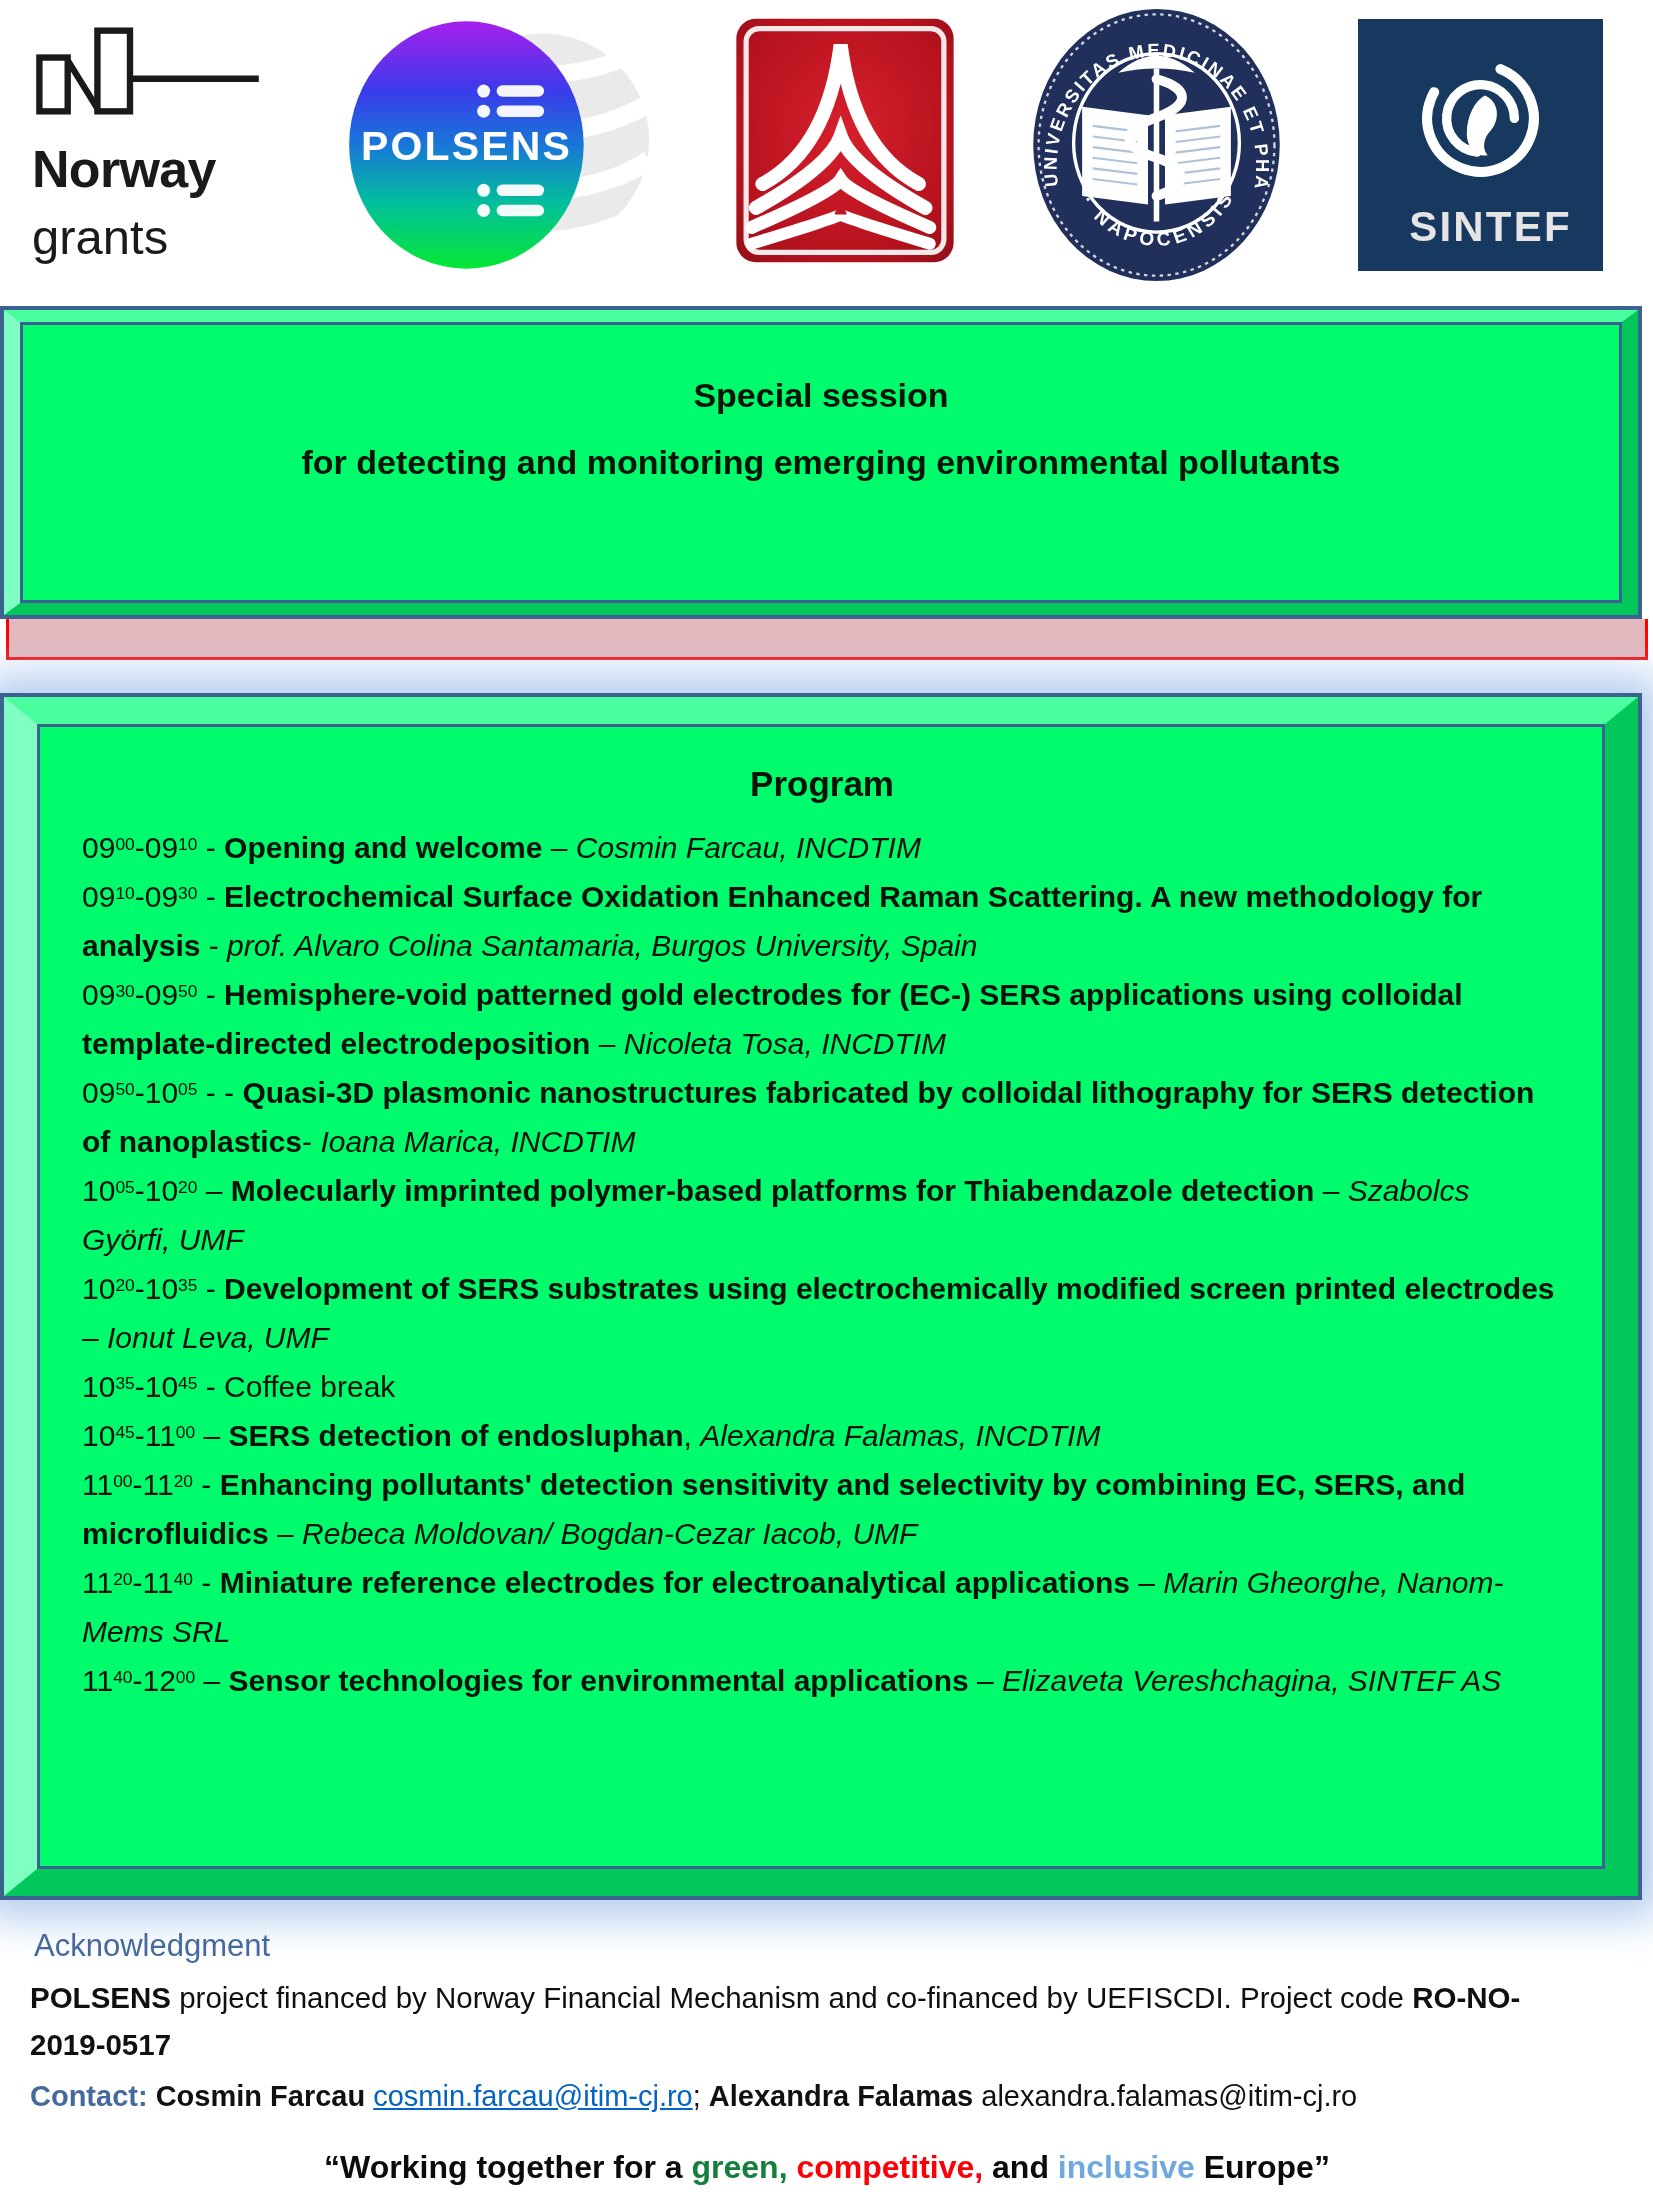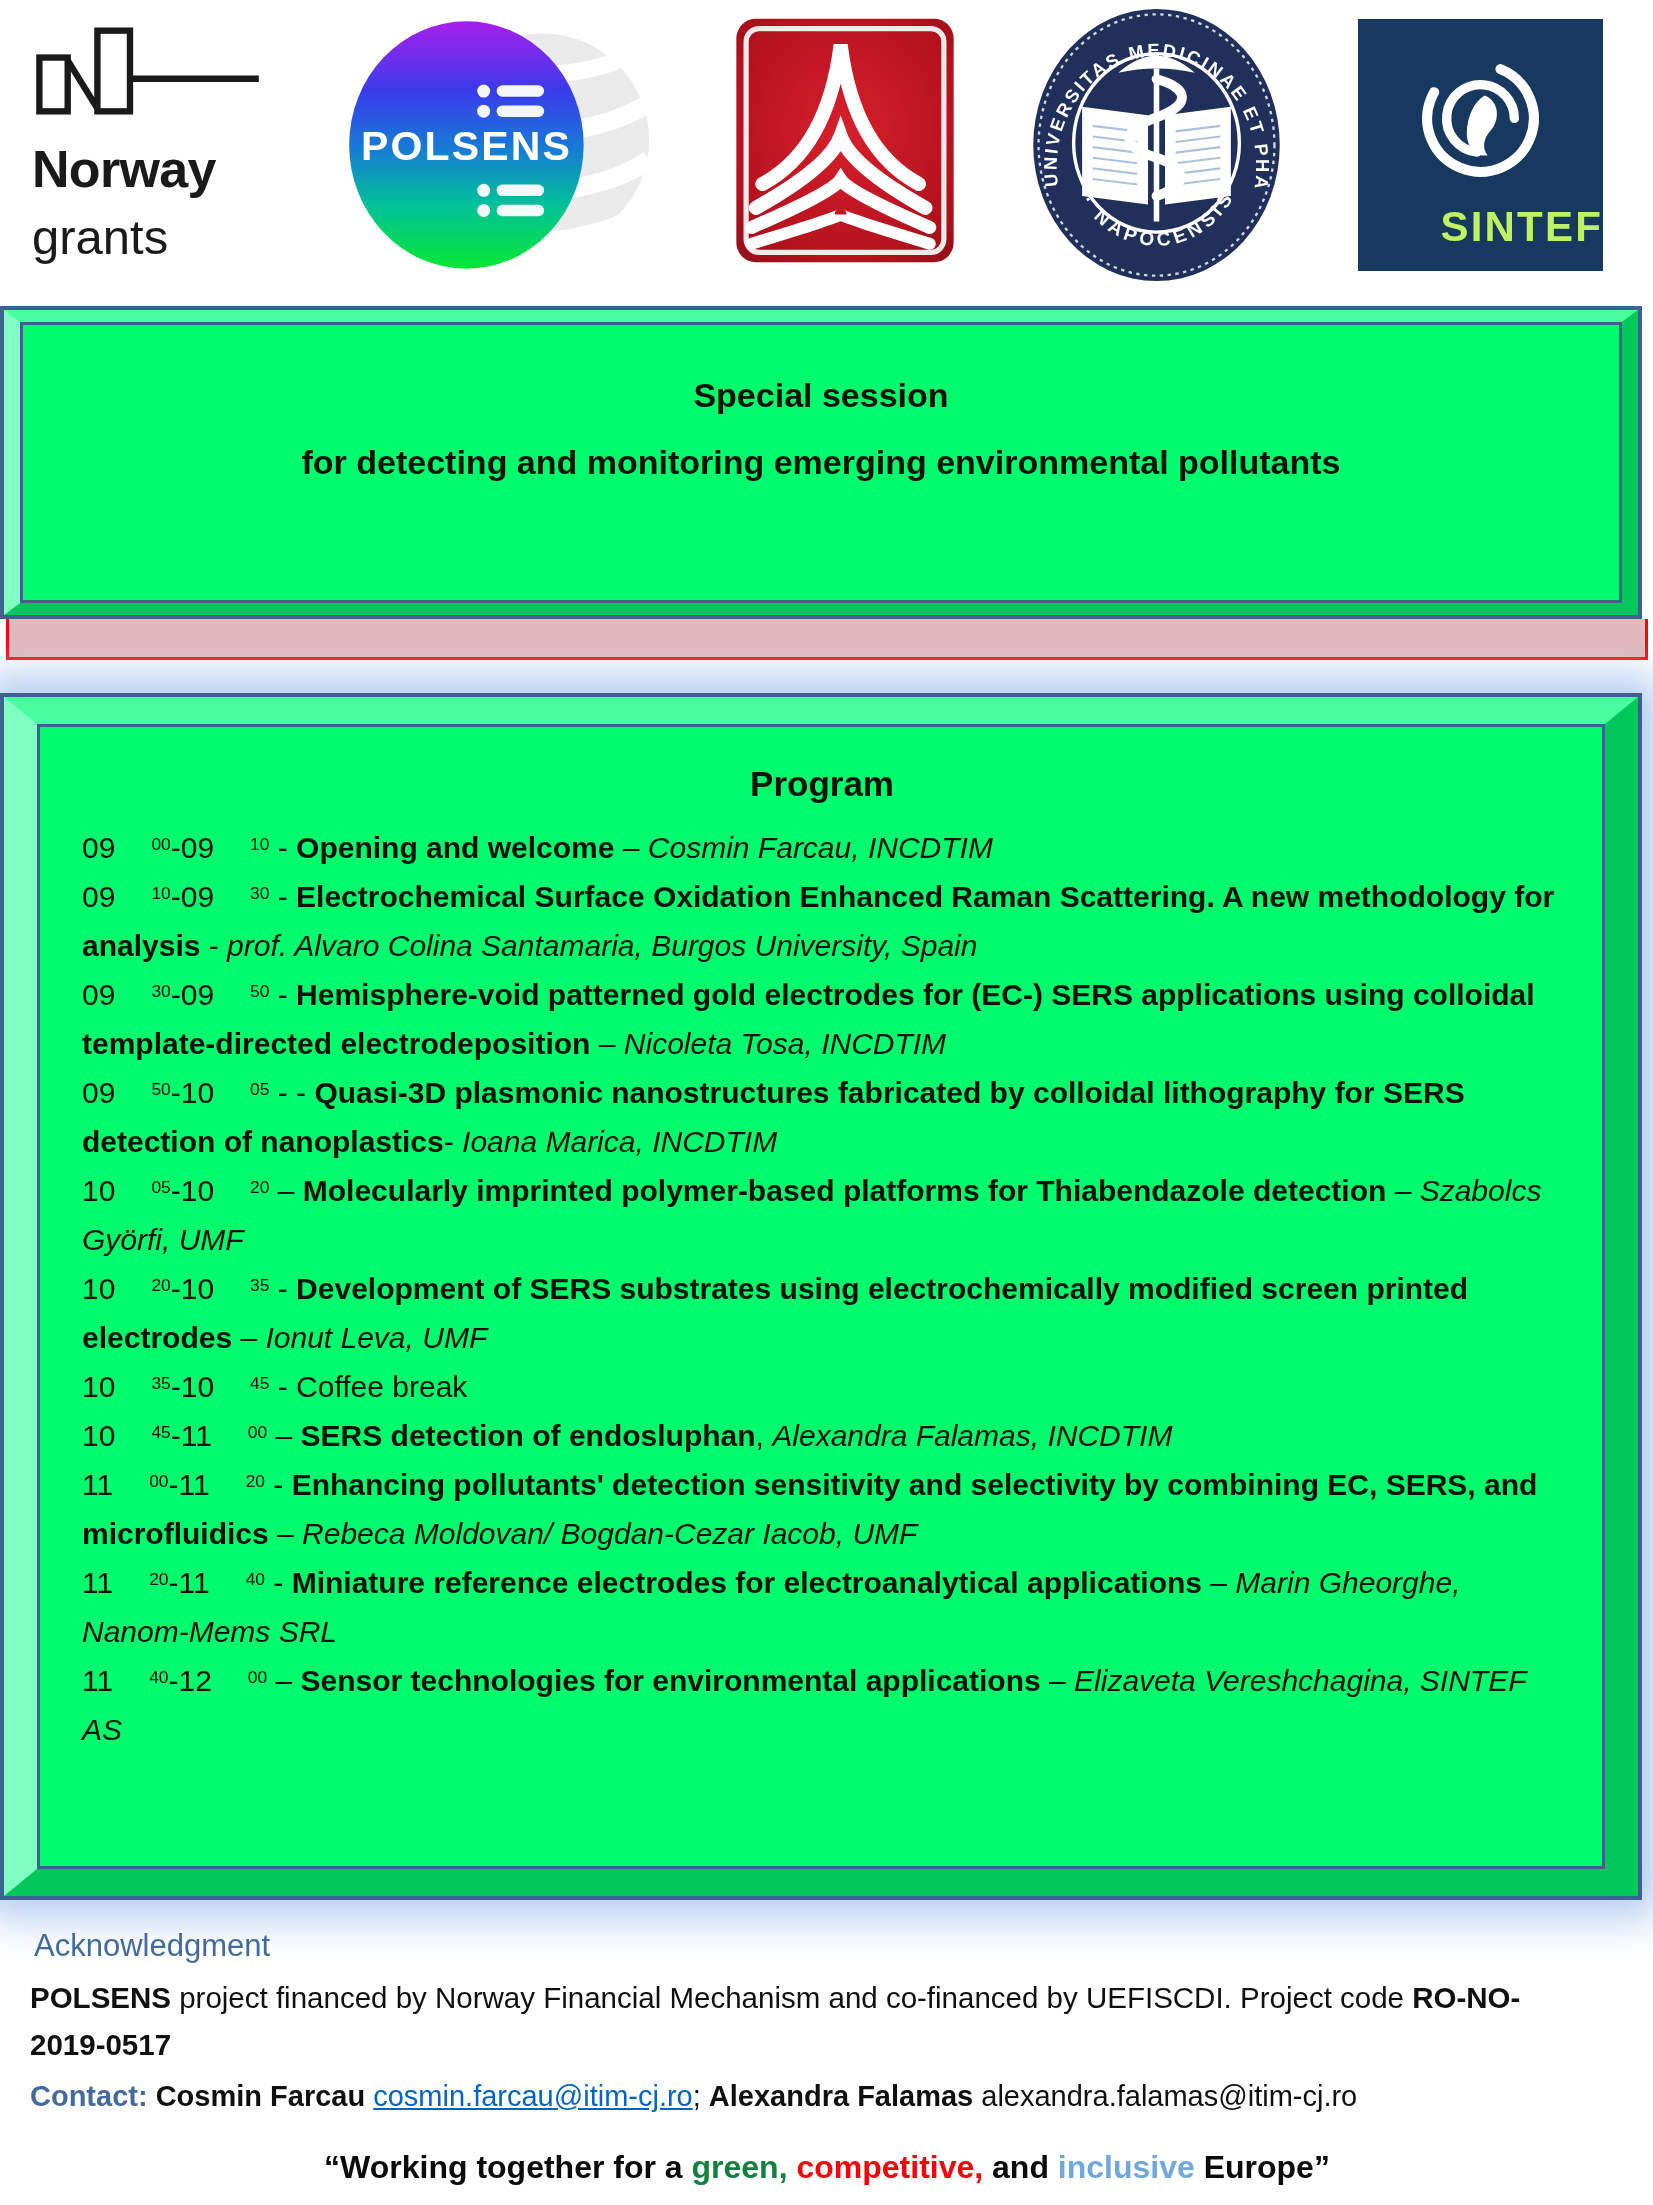--- a/index.html
+++ b/index.html
@@ -18,22 +18,22 @@
   #logo-norway{left:32px;top:25px;width:259px;}
   #logo-norway .nw-line1{font-size:52px;font-weight:bold;color:#1A1A1A;margin-top:20px;letter-spacing:-0.7px;}
   #logo-norway .nw-line2{font-size:49px;color:#1A1A1A;margin-top:10px;letter-spacing:0px;}
 
   #logo-polsens{left:347px;top:18.7px;width:305px;height:252px;}
   #logo-incdtim{left:732px;top:14.4px;width:226px;height:253px;}
   #logo-umf{left:1029px;top:5.8px;width:255px;height:278px;}
 
   #logo-sintef{left:1358px;top:18.7px;width:245px;height:252px;background:#17395F;}
   #logo-sintef .sintef-text{
-    position:absolute;left:0;right:0;bottom:20px;text-align:right;
-    color:#bef264;font-weight:bold;font-size:42px;letter-spacing:2.2px;padding-left:20px;
+    position:absolute;left:0;right:0;bottom:20px;text-align:center;
+    color:#e5e5e5;font-weight:bold;font-size:42px;letter-spacing:2.2px;padding-left:20px;
   }
 
   
   .box3d{
     position:absolute;left:0;width:1642px;
     box-sizing:border-box;border:4.3px solid #3D6190;background:#0f766e;
   }
   .bevel{
     width:100%;height:100%;box-sizing:border-box;border-style:solid;
     border-color:#49FE9F #02C75B #02C75B #80FFC2; 
@@ -55,21 +55,21 @@
   }
 
   #program-box{top:693px;height:1207px;box-shadow:0 0 40px 18px #B3CCEF;}
   #program-box .inner{padding:27px 40px 16px 42px;}
   #program-title{text-align:center;font-size:35px;font-weight:bold;line-height:59px;margin-bottom:10px;color:#071407;}
   .program-item{font-size:30px;line-height:49px;color:#0A120A;}
 
   .run-plain{}
   .run-bold{font-weight:bold;}
   .run-italic{font-style:italic;}
-  .run-sup{font-size:0.58em;vertical-align:0.48em;line-height:0;margin-left:36px;}
+  .run-sup{font-size:0.58em;vertical-align:0.48em;line-height:0;}
   .run-label{color:#44699C;font-weight:bold;}
   .run-link{color:#0563C1;text-decoration:underline;cursor:pointer;}
   .run-green{color:#15803d;}
   .run-red{color:#FB0007;}
   .run-blue{color:#6FA8DC;}
 
   
   #ack-heading{left:34px;top:1928px;font-size:31px;font-weight:normal;color:#44699C;}
   #ack-body{left:30px;top:1974px;width:1546px;font-size:29.5px;line-height:47px;color:#101010;}
   #contact-line{left:30px;top:2080px;width:1604px;font-size:29px;color:#101010;}

